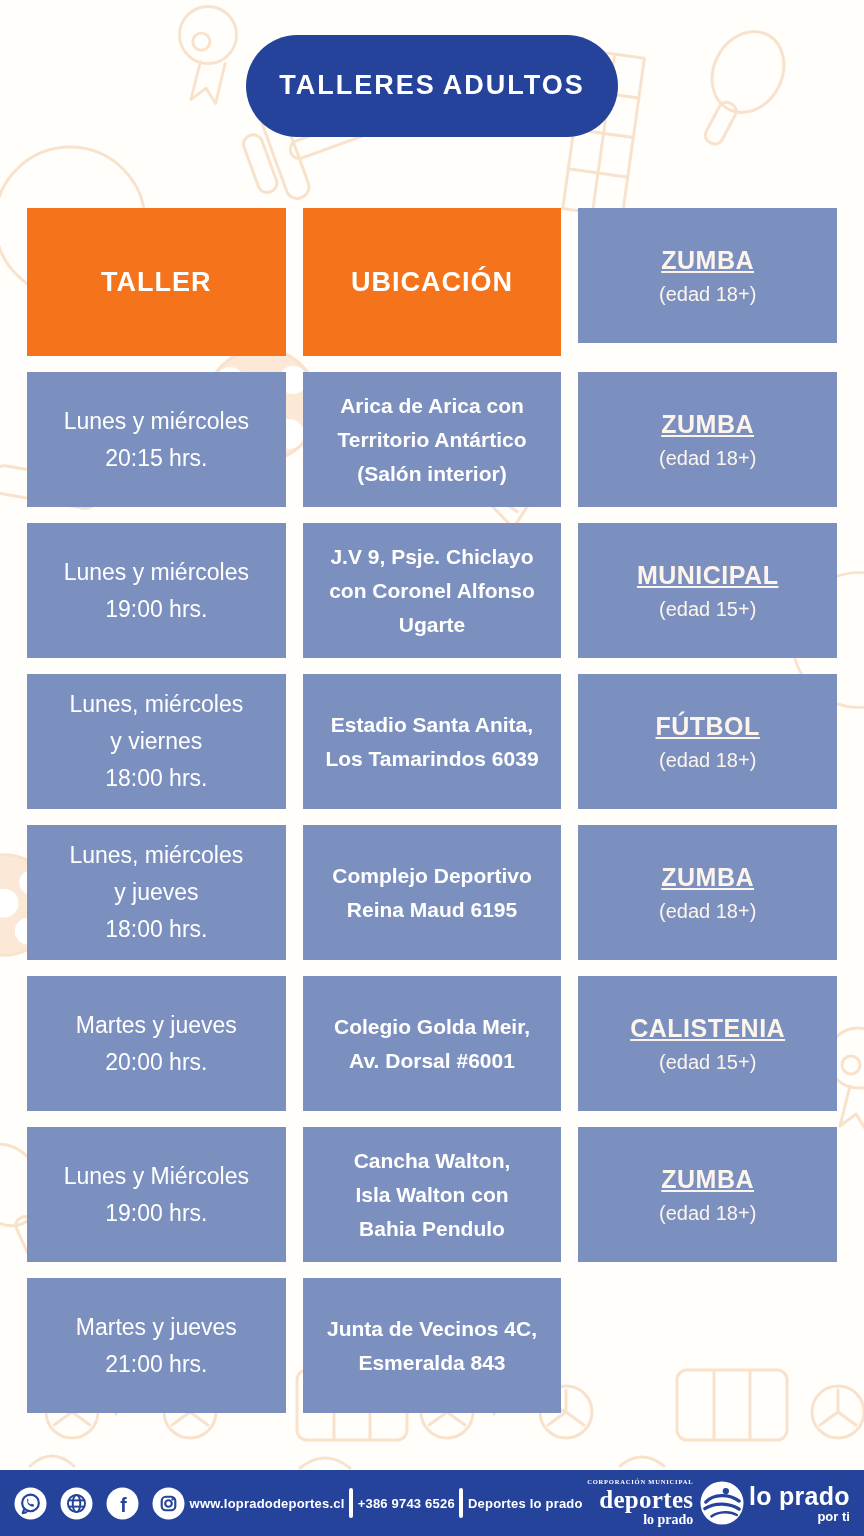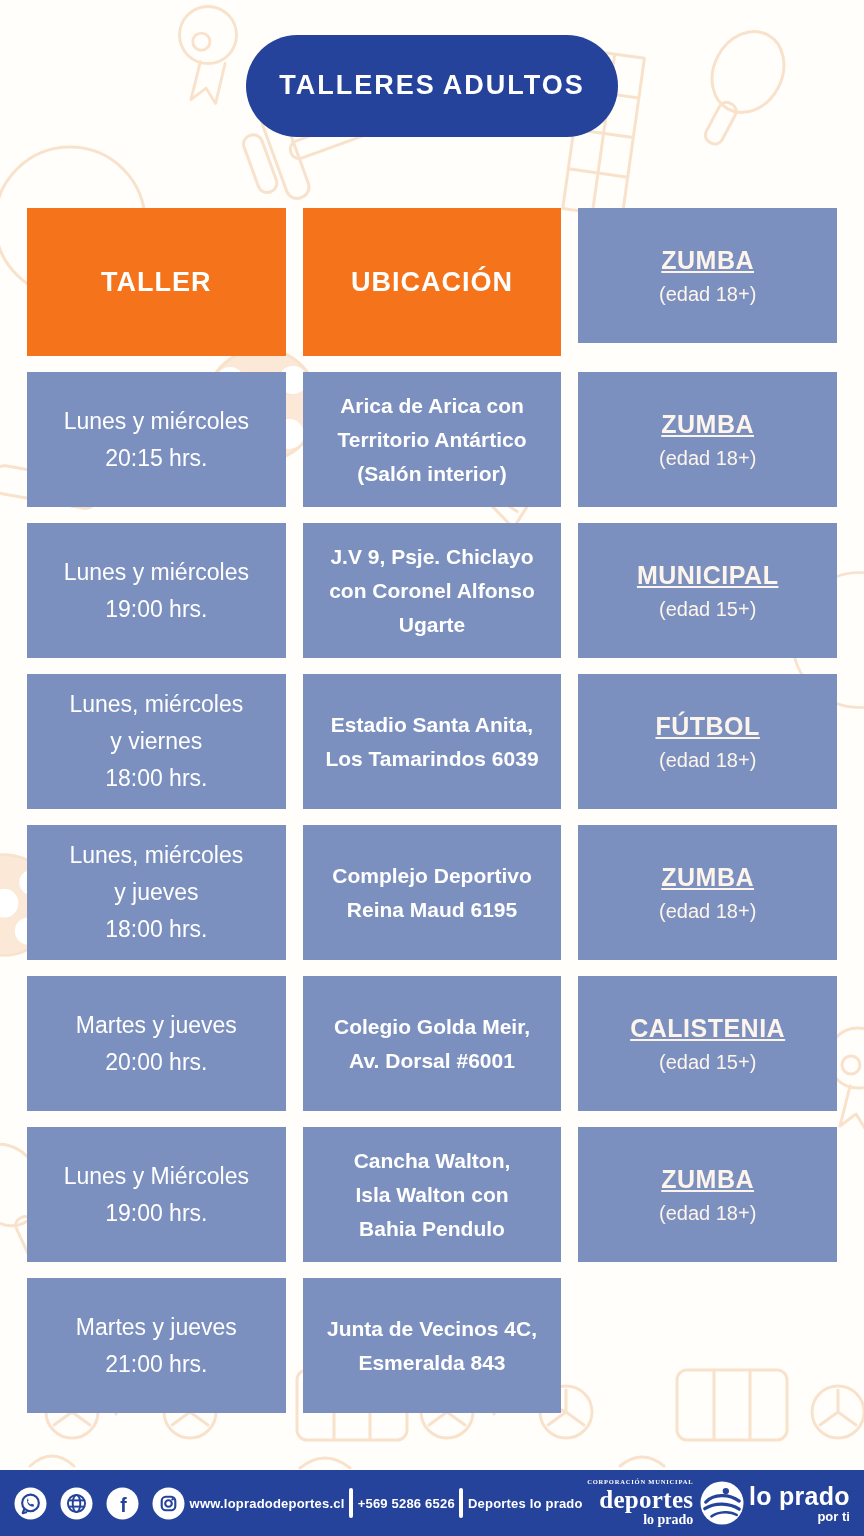--- a/index.html
+++ b/index.html
@@ -283,21 +283,21 @@
       <svg class="icon-circle" viewBox="0 0 34 34">
         <circle cx="17" cy="17" r="16.5" fill="#fff"></circle>
         <rect x="10" y="10" width="14" height="14" rx="4.2" fill="none" stroke="#25439A" stroke-width="2.2"></rect>
         <circle cx="17" cy="17" r="3.4" fill="none" stroke="#25439A" stroke-width="2.2"></circle>
         <circle cx="21.3" cy="12.7" r="1.3" fill="#25439A"></circle>
       </svg>
     </div>
 
     <div class="ft-text">www.lopradodeportes.cl</div>
     <div class="sep"></div>
-    <div class="ft-text">+569 5286 6526</div>
+    <div class="ft-text">+386 9743 6526</div>
     <div class="sep"></div>
     <div class="ft-text">Deportes lo prado</div>
 
     <div class="dep-logo">
       <div class="dep-stack">
         <div class="dep-top">CORPORACIÓN MUNICIPAL</div>
         <div class="dep-main">deportes</div>
         <div class="dep-sub">lo prado</div>
       </div>
       <svg width="44" height="44" viewBox="0 0 46 46">

